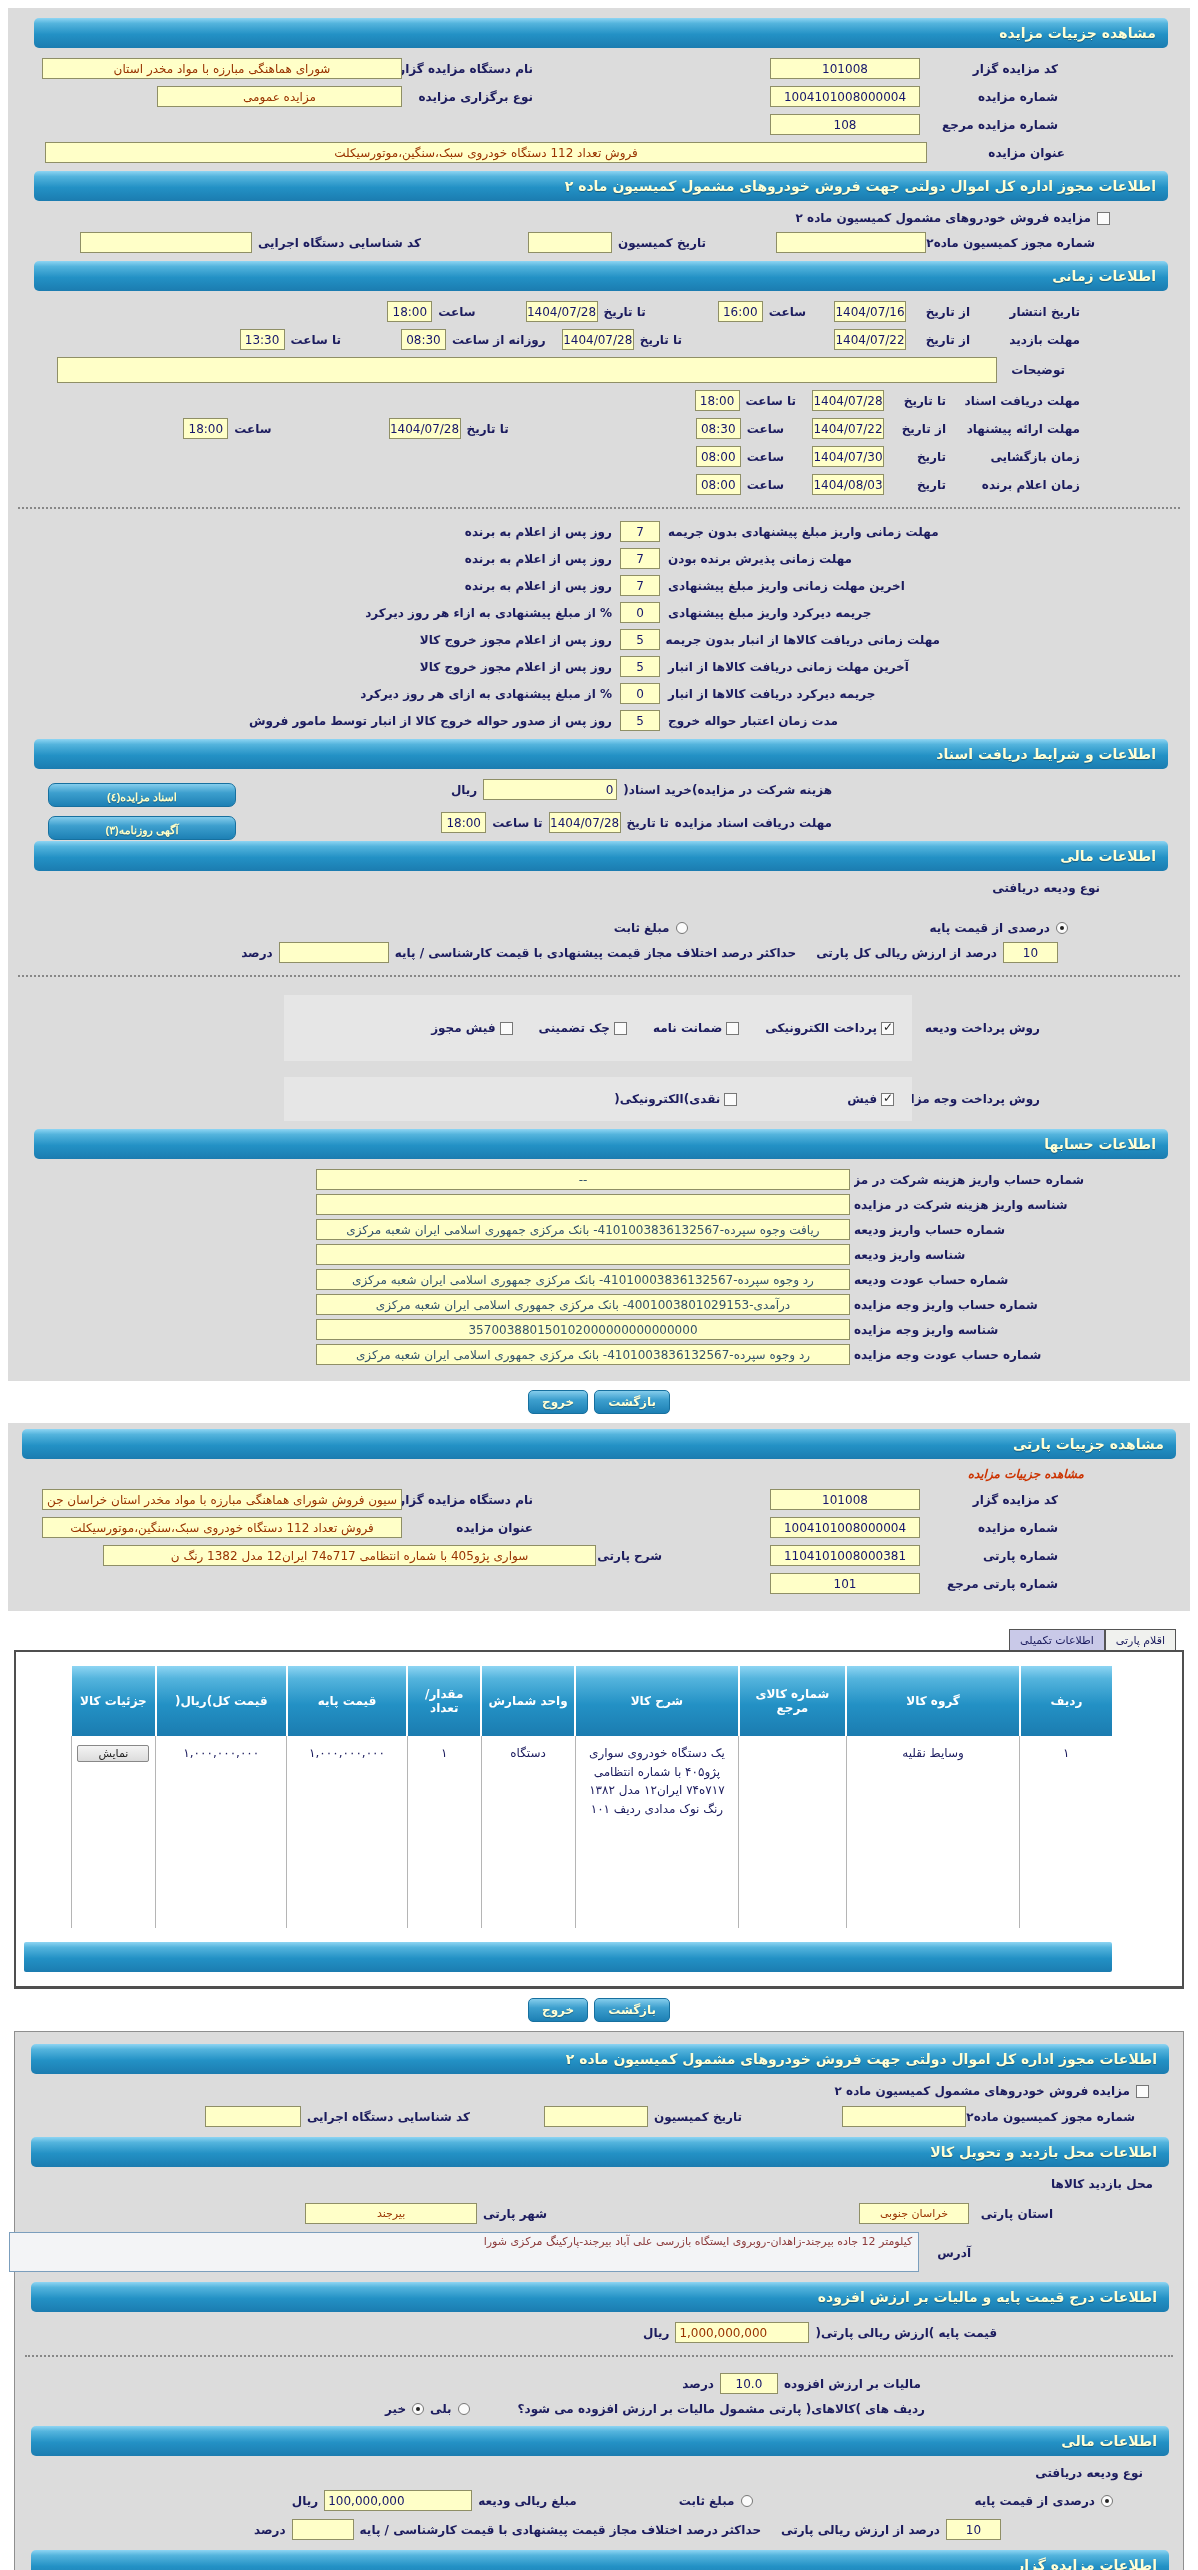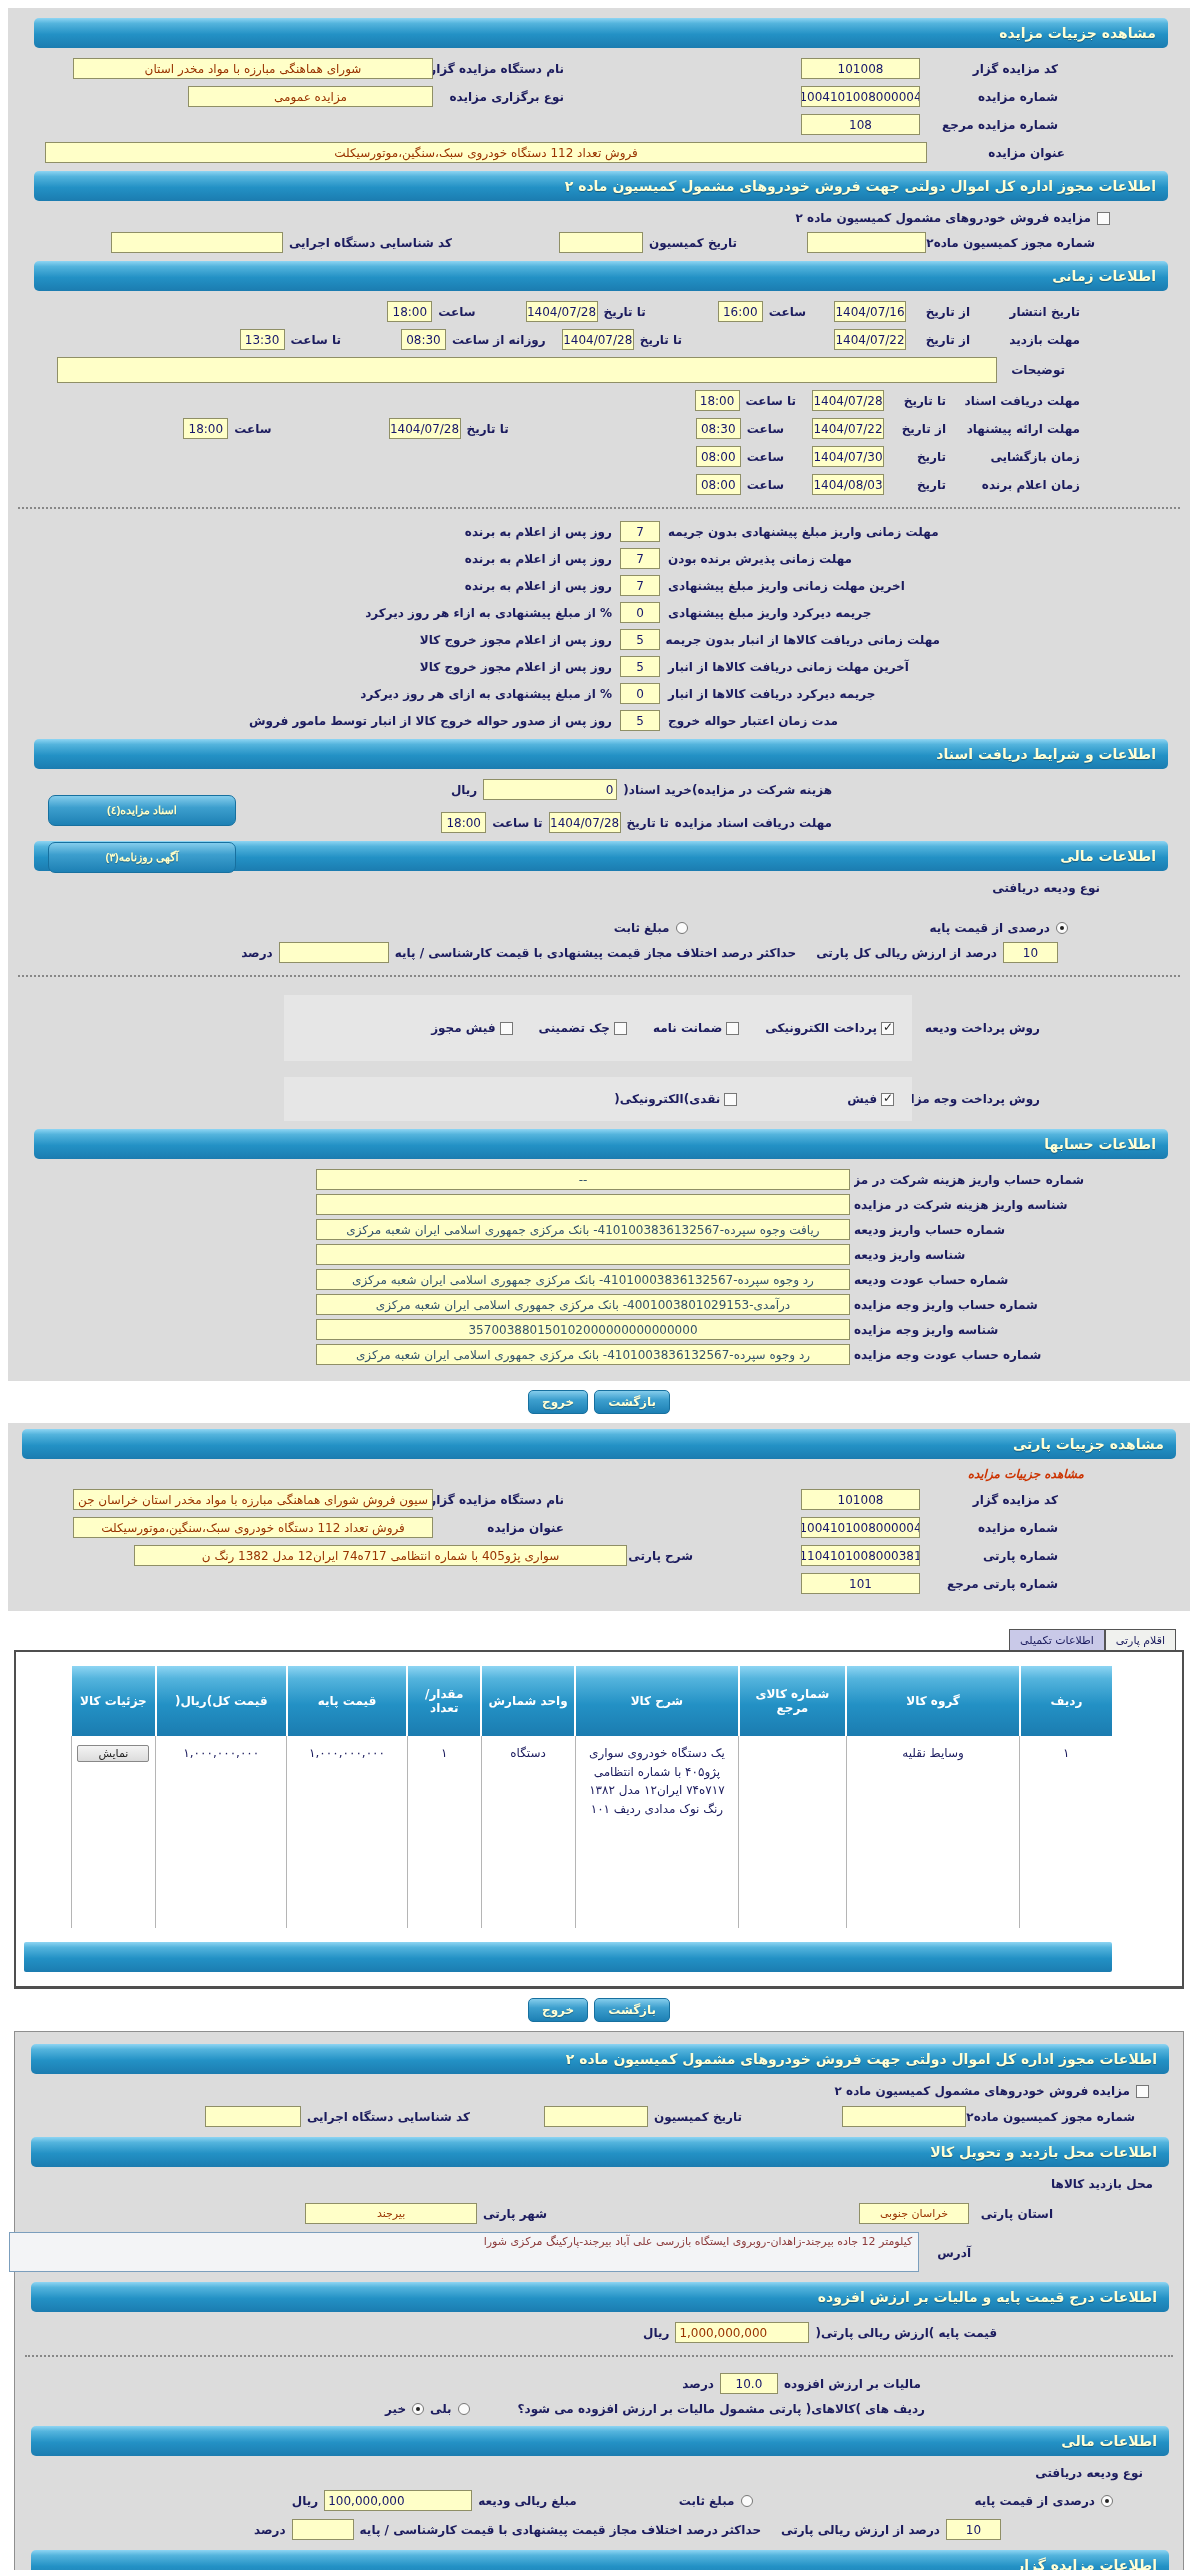--- a/index.html
+++ b/index.html
@@ -30,21 +30,21 @@
     display:flex; align-items:center; justify-content:center;
     overflow:hidden; white-space:nowrap; font-size:12px; color:#16166b;
   }
   .tall { height:26px; }
   .left-text { justify-content:flex-start; padding-right:3px; }
   .c-red { color:#993300; }
   .c-acc { color:#33536b; }
   .frow { display:flex; align-items:center; gap:6px; margin:7px 0; padding-right:132px; }
   .frow-c { display:flex; align-items:center; gap:6px; margin:8px 0; padding-right:60px; }
   .w45{width:45px}.w58{width:58px;font-weight:bold}.w70{width:72px}.w110{width:110px}
-  .w134{width:134px}.w150{width:119px}.w172{width:172px}
+  .w134{width:134px}.w150{width:150px}.w172{width:172px}
   .w245{width:245px}.w360{width:360px}.w493{width:493px}.w534{width:534px}.w880{width:882px}
   .lblcol { width:132px; }
   .lblcol2 { width:125px; }
   .sp { display:inline-block; }
   .dots { border-top:2px dotted #888; margin:12px 10px; height:0; }
   
   .trow { display:flex; align-items:center; gap:6px; margin:7px 0; padding-right:110px; }
   .t-lbl { width:104px; font-weight:bold; white-space:nowrap; }
   
   .dlrow { display:flex; align-items:center; gap:8px; margin:6px 0; padding-right:250px; }
@@ -56,25 +56,25 @@
   
   .btnrow { display:flex; justify-content:center; align-items:center; gap:6px; padding:9px 0; background:#fff; }
   .btn {
     background:linear-gradient(180deg,#85cdec 0%,#3d9fce 40%,#1d80b4 100%);
     border:1px solid #17709f; border-radius:5px;
     color:#ffffd6; font-weight:bold; font-size:12px;
     padding:4px 13px; cursor:pointer;
     font-family:inherit; text-shadow:0 1px 1px rgba(0,0,0,.3);
   }
   .sidebtn {
-    display:block; width:188px; height:31px; line-height:25px; text-align:center;
+    display:block; width:188px; height:24px; line-height:25px; text-align:center;
     background:linear-gradient(180deg,#85cdec 0%,#3d9fce 40%,#1d80b4 100%);
     border:1px solid #17709f; border-radius:7px;
     color:#ffffc8; font-size:11px; font-weight:bold;
-    margin:16px 0 9px 0; cursor:pointer; text-shadow:0 1px 1px rgba(0,0,0,.3);
+    margin:4px 0 9px 0; cursor:pointer; text-shadow:0 1px 1px rgba(0,0,0,.3);
   }
   .docbtns { position:absolute; left:40px; top:0; }
   .docs-section { position:relative; }
   
   .cb { width:13px; height:13px; background:#fbfbfb; border:1px solid #777;
         display:inline-block; position:relative; flex:0 0 auto; }
   .cb.on:after { content:"✓"; position:absolute; top:-3px; right:0px; font-size:12px; color:#222; }
   .rd { width:12px; height:12px; background:#fbfbfb; border:1px solid #777; border-radius:50%;
         display:inline-block; position:relative; flex:0 0 auto; }
   .rd.on:after { content:""; position:absolute; top:3px; right:3px; width:4px; height:4px;

